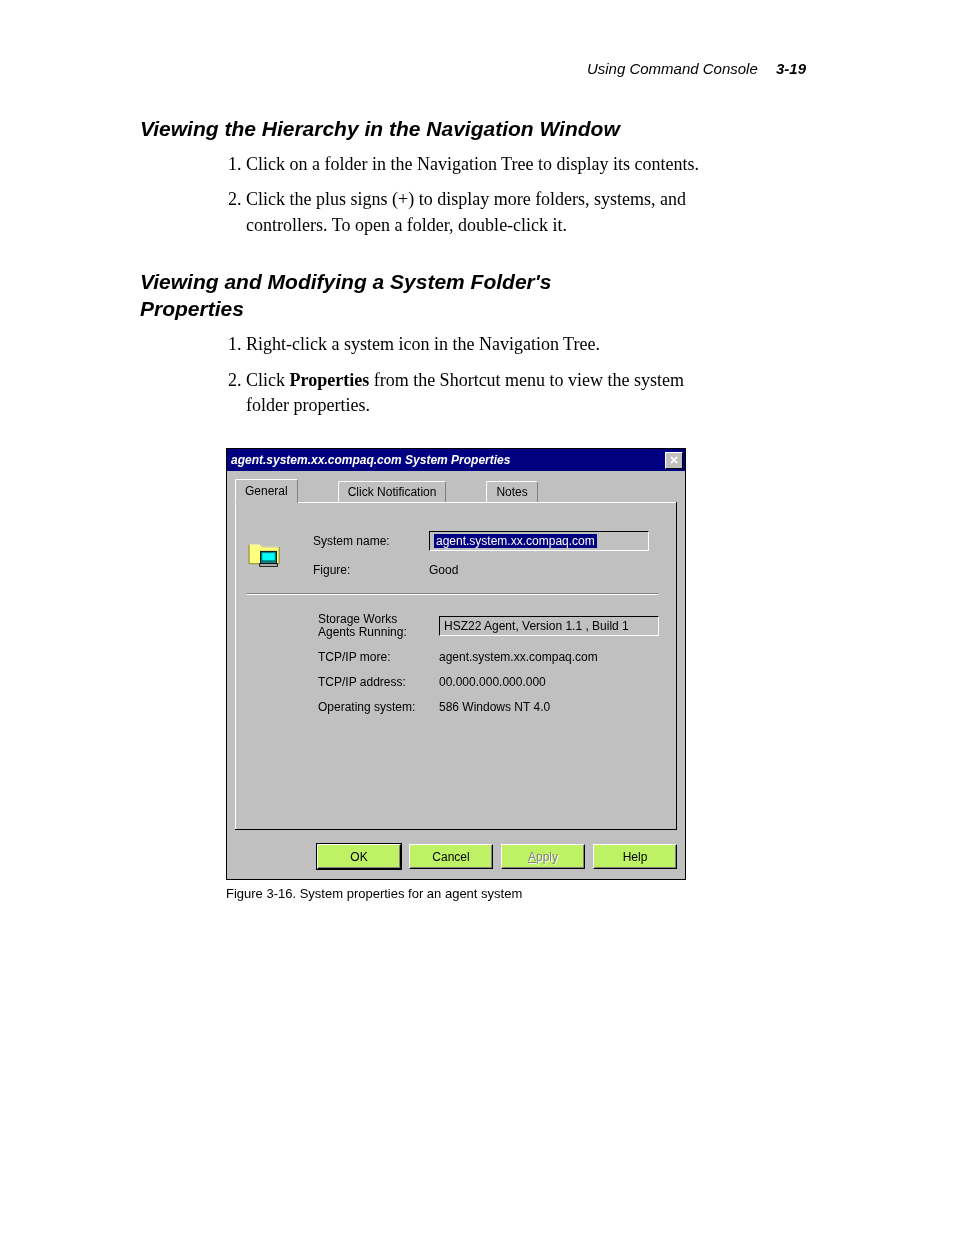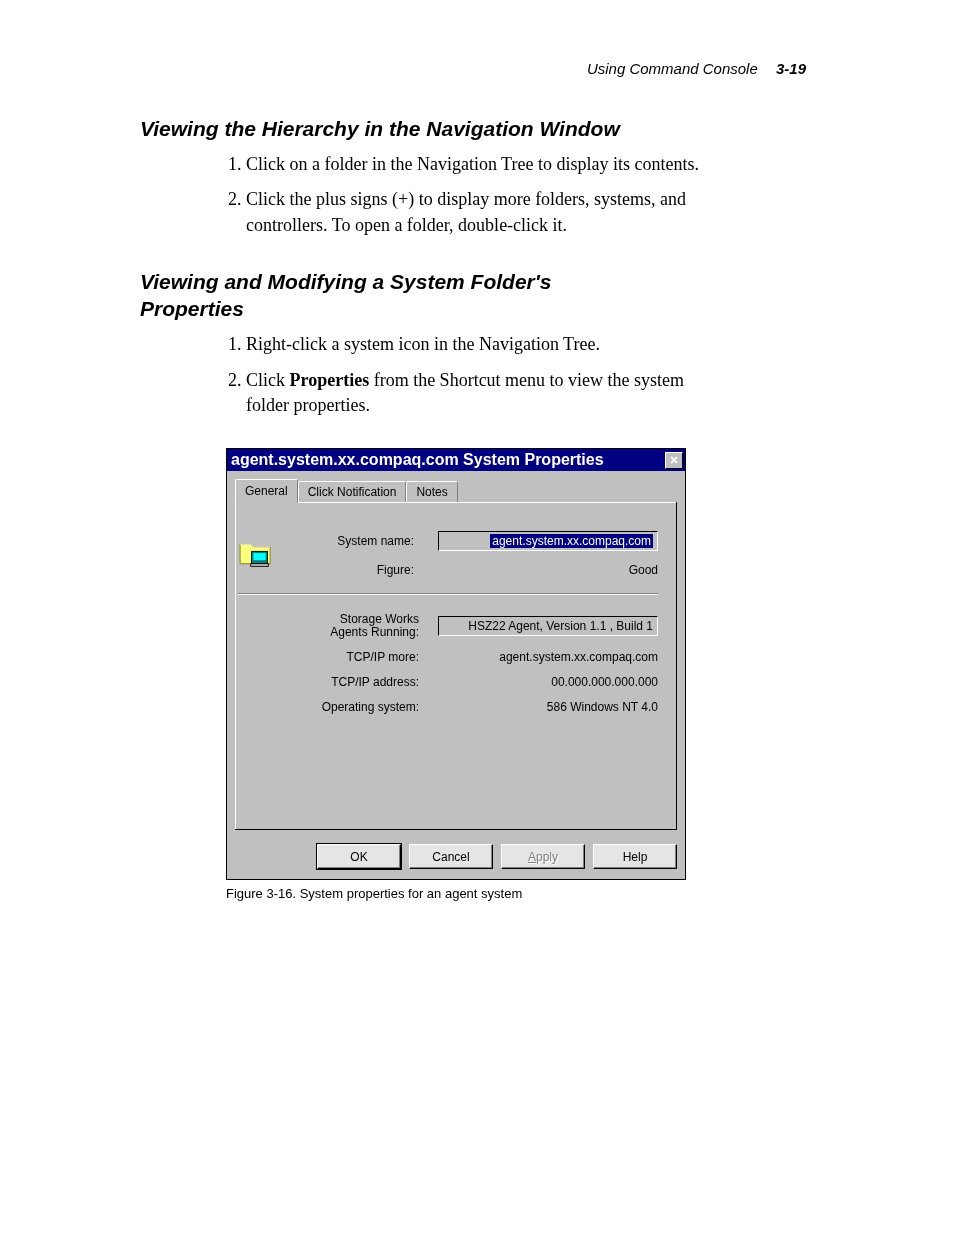--- a/index.html
+++ b/index.html
@@ -75,23 +75,24 @@
   .titlebar {
     background: #000080;
     color: #fff;
     display: flex;
     align-items: center;
     padding: 2px 2px 2px 4px;
     height: 18px;
   }
   .titlebar .caption-text {
     font-weight: bold;
-    font-size: 16px;
+    font-size: 12px;
     flex: 1;
     white-space: nowrap;
+    font-style: italic;
   }
   .close-btn {
     width: 16px;
     height: 15px;
     background: #c0c0c0;
     border-top: 1px solid #fff;
     border-left: 1px solid #fff;
     border-right: 1px solid #000;
     border-bottom: 1px solid #000;
     display: flex;
@@ -101,20 +102,21 @@
     font-size: 11px;
     font-weight: bold;
     line-height: 1;
   }
 
   .tab-row {
     padding: 8px 8px 0 8px;
     display: flex;
     align-items: flex-end;
     position: relative;
+    gap: 40px;
   }
   .tab {
     padding: 3px 9px 3px 9px;
     background: #c0c0c0;
     border-top: 1px solid #fff;
     border-left: 1px solid #fff;
     border-right: 1px solid #808080;
     border-top-left-radius: 2px;
     border-top-right-radius: 2px;
     margin-right: 0;
@@ -132,24 +134,23 @@
     z-index: 1;
     padding-top: 3px;
     padding-bottom: 3px;
   }
   .tab-panel {
     margin: 0 8px 8px 8px;
     border-top: 1px solid #fff;
     border-left: 1px solid #fff;
     border-right: 1px solid #808080;
     border-bottom: 1px solid #808080;
-    padding: 28px 18px 28px 2px;
+    padding: 28px 18px 28px 11px;
     min-height: 270px;
     position: relative;
-    text-align: right;
   }
   .tab-panel::after {
     content: '';
     position: absolute;
     right: -1px;
     bottom: -1px;
     left: auto;
     top: -1px;
     border-right: 1px solid #000;
   }
@@ -219,21 +220,21 @@
 
   .button-row {
     display: flex;
     justify-content: flex-end;
     padding: 6px 8px 10px 8px;
     gap: 8px;
   }
   .win-button {
     width: 82px;
     height: 23px;
-    background: #e5e5e5;
+    background: #bef264;
     border-top: 1px solid #fff;
     border-left: 1px solid #fff;
     border-right: 1px solid #000;
     border-bottom: 1px solid #000;
     box-shadow: inset -1px -1px 0 #808080;
     font-size: 12px;
     display: flex;
     align-items: center;
     justify-content: center;
   }

